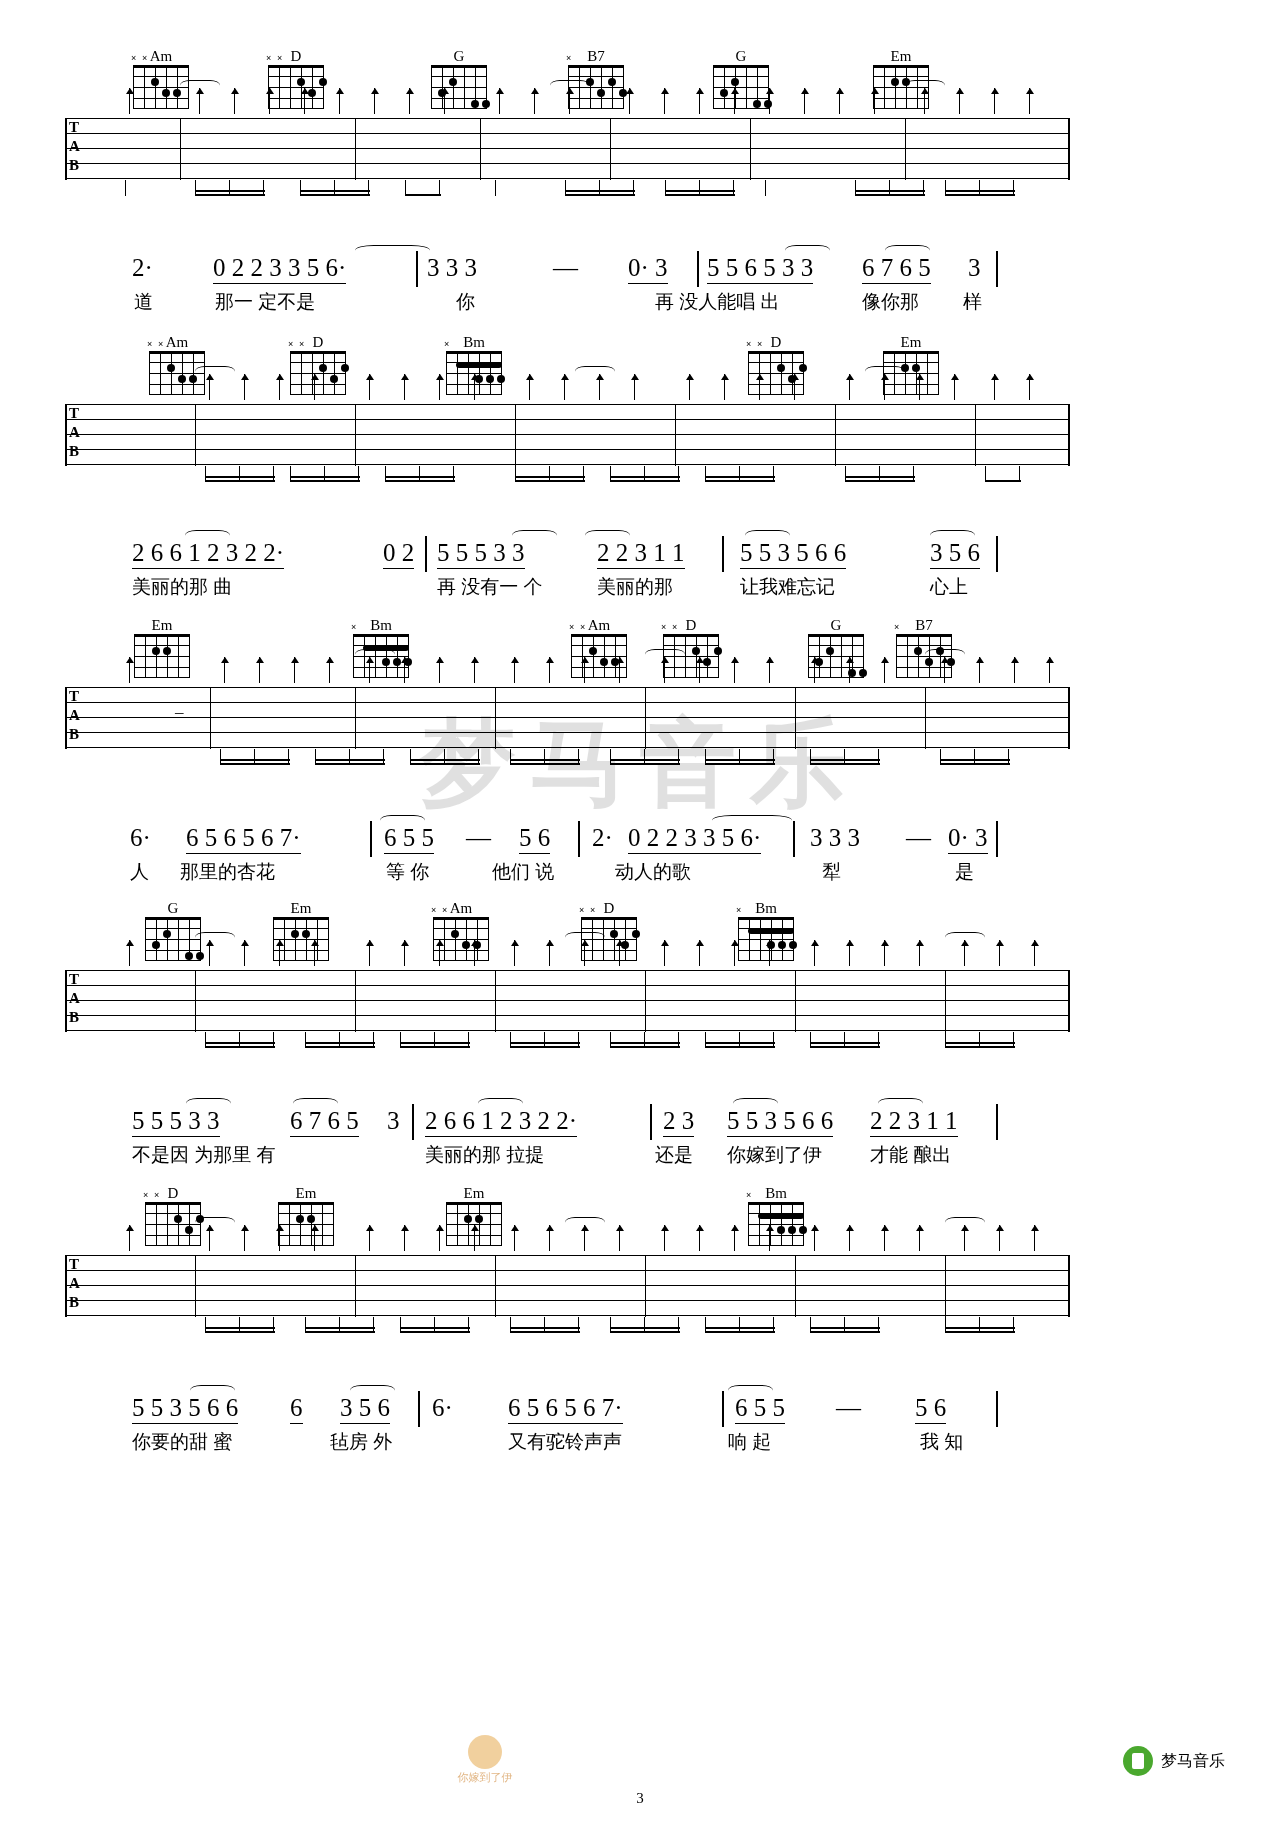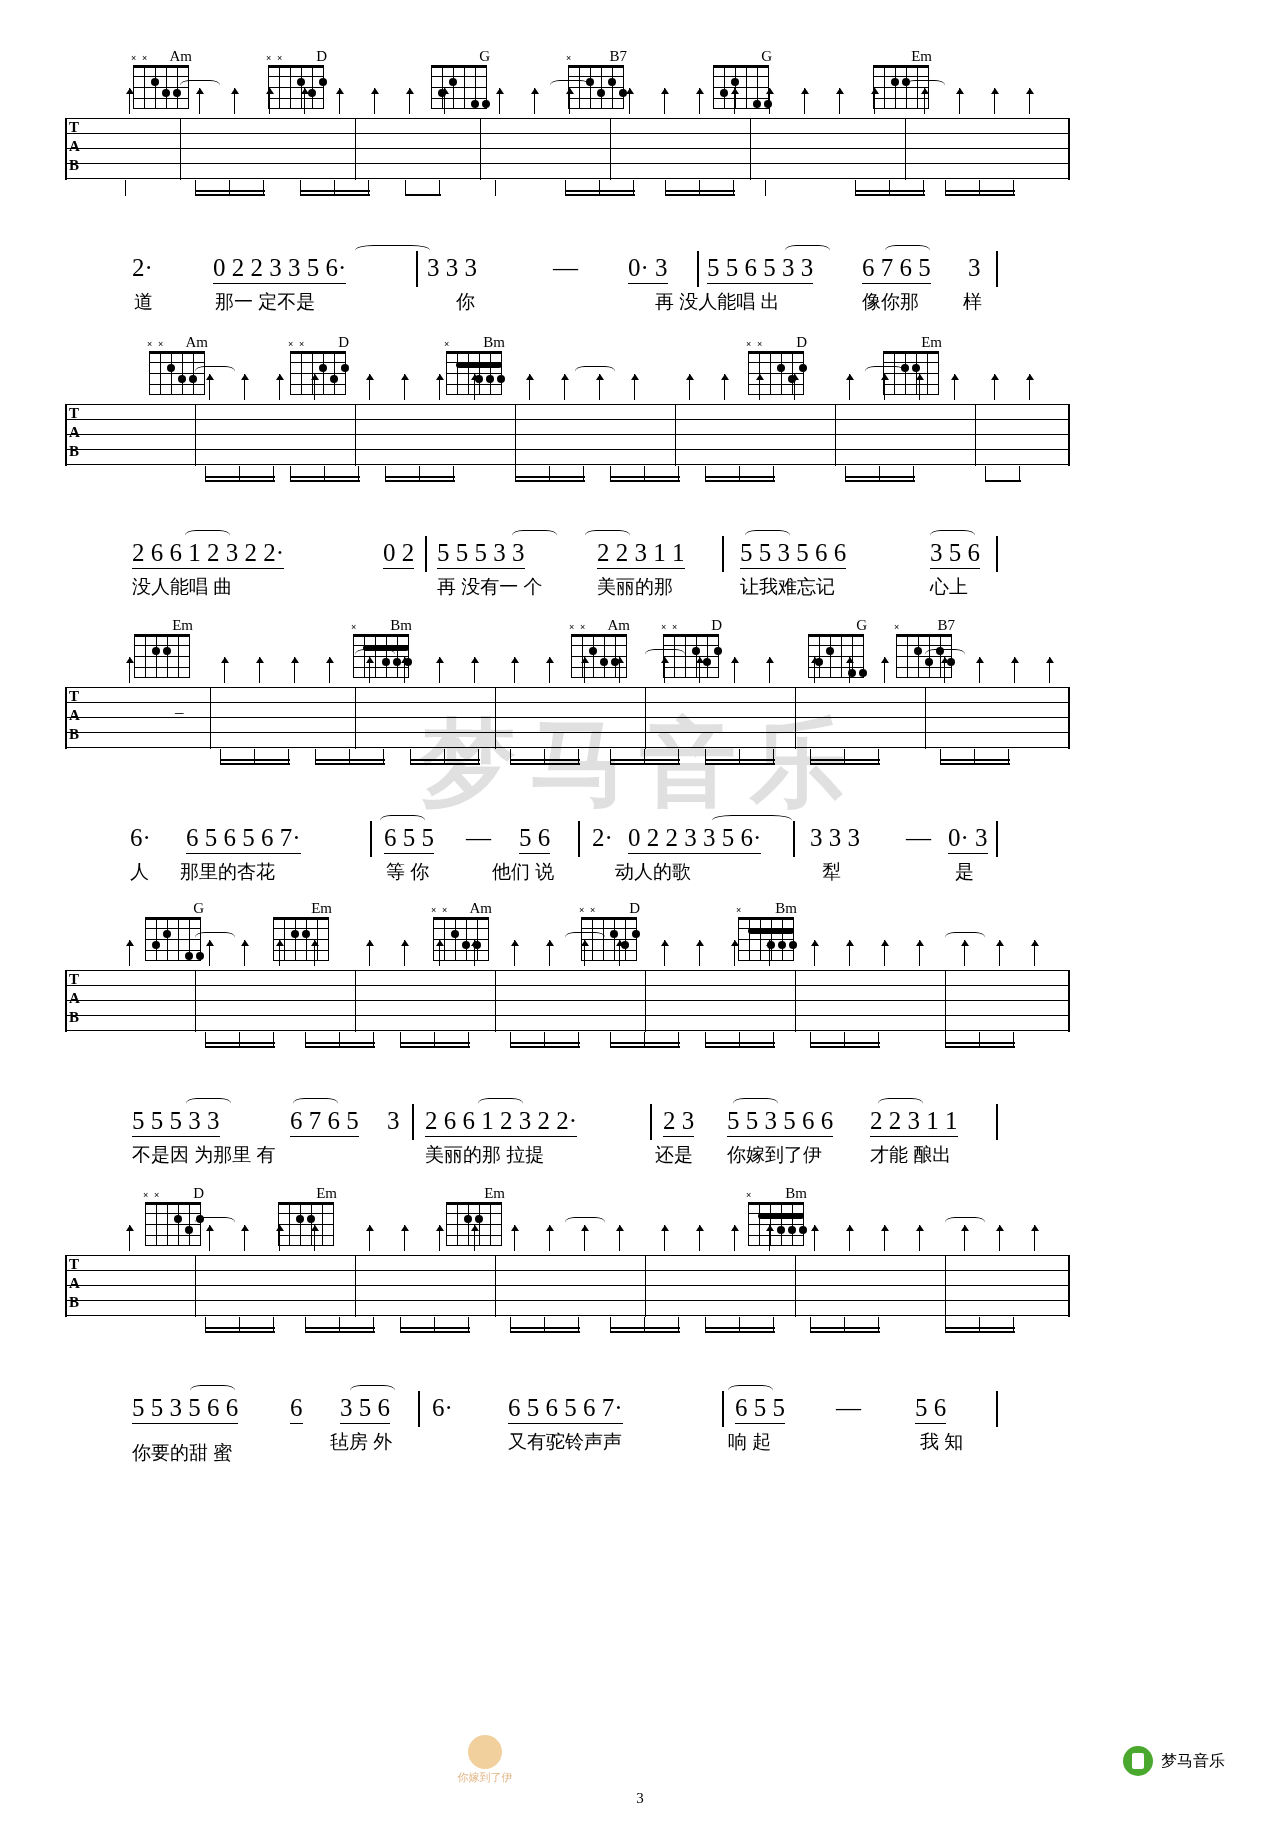--- a/index.html
+++ b/index.html
@@ -18,21 +18,21 @@
     font-family:"Liberation Sans",sans-serif;font-size:11px;color:rgba(200,120,30,.55);
     text-align:center;line-height:1.1;z-index:4;
   }
   .wm2 .circ{width:34px;height:34px;border-radius:50%;background:rgba(225,150,40,.45);margin:0 auto 2px;}
 
   
   .system{position:absolute;left:0;width:1280px;}
 
   
   .chord{position:absolute;width:62px;}
-  .chord .cname{font-family:"Liberation Serif",serif;font-size:15px;text-align:right;height:17px;line-height:17px;}
+  .chord .cname{font-family:"Liberation Serif",serif;font-size:15px;text-align:center;height:17px;line-height:17px;}
   .chord .grid{position:relative;width:56px;height:44px;margin:0 auto;}
   .chord .grid .nut{position:absolute;left:0;top:0;width:56px;height:3px;background:#000;}
   .chord .grid .vl{position:absolute;top:0;width:1px;height:44px;background:#000;}
   .chord .grid .hl{position:absolute;left:0;width:56px;height:1px;background:#000;}
   .chord .dot{position:absolute;width:8px;height:8px;border-radius:50%;background:#000;}
   .chord .xo{position:absolute;top:-11px;font-size:9px;line-height:9px;font-family:"Liberation Sans",sans-serif;}
   .chord .bar{position:absolute;height:6px;border-radius:3px;background:#000;}
 
   
   .staff{position:absolute;left:65px;width:1005px;height:62px;}
@@ -680,21 +680,21 @@
     <span class="num u1" style="left:740px;top:10px">5 5 3 5 6  6</span>
     <span class="num u1" style="left:930px;top:10px">3 5 6</span>
     <div class="slur" style="left:185px;top:0px;width:45px;"></div>
     <div class="slur" style="left:512px;top:0px;width:45px;"></div>
     <div class="slur" style="left:585px;top:0px;width:45px;"></div>
     <div class="slur" style="left:745px;top:0px;width:45px;"></div>
     <div class="slur" style="left:930px;top:0px;width:45px;"></div>
     <div class="bar-line" style="left:425px;top:6px;height:36px;"></div>
     <div class="bar-line" style="left:722px;top:6px;height:36px;"></div>
     <div class="bar-line" style="left:996px;top:6px;height:36px;"></div>
-    <span class="lyr" style="left:132px;top:47px">没人能唱 曲</span>
+    <span class="lyr" style="left:132px;top:47px">美丽的那 曲</span>
     <span class="lyr" style="left:437px;top:47px">再 没有一 个</span>
     <span class="lyr" style="left:597px;top:47px">美丽的那</span>
     <span class="lyr" style="left:740px;top:47px">让我难忘记</span>
     <span class="lyr" style="left:930px;top:47px">心上</span>
   </div>
 
   <div class="system" id="sys3" style="top:617px;">
     <div class="chord" style="left:131px;top:0;">
       <div class="cname">Em</div>
       <div class="grid">
@@ -1587,21 +1587,21 @@
     <span class="num u1" style="left:508px;top:10px">6 5 6 5 6 7·</span>
     <span class="num u1" style="left:735px;top:10px">6 5 5</span>
     <span class="num" style="left:836px;top:10px">—</span>
     <span class="num u1" style="left:915px;top:10px">5 6</span>
     <div class="slur" style="left:190px;top:0px;width:45px;"></div>
     <div class="slur" style="left:350px;top:0px;width:45px;"></div>
     <div class="slur" style="left:728px;top:0px;width:45px;"></div>
     <div class="bar-line" style="left:418px;top:6px;height:36px;"></div>
     <div class="bar-line" style="left:722px;top:6px;height:36px;"></div>
     <div class="bar-line" style="left:996px;top:6px;height:36px;"></div>
-    <span class="lyr" style="left:132px;top:58px">你要的甜 蜜</span>
+    <span class="lyr" style="left:132px;top:47px">你要的甜 蜜</span>
     <span class="lyr" style="left:330px;top:47px">毡房 外</span>
     <span class="lyr" style="left:508px;top:47px">又有驼铃声声</span>
     <span class="lyr" style="left:728px;top:47px">响 起</span>
     <span class="lyr" style="left:920px;top:47px">我 知</span>
   </div>
 
   <div class="pageno">3</div>
   <div class="brand">
     <span class="logo"></span>
     <span class="btxt">梦马音乐</span>

